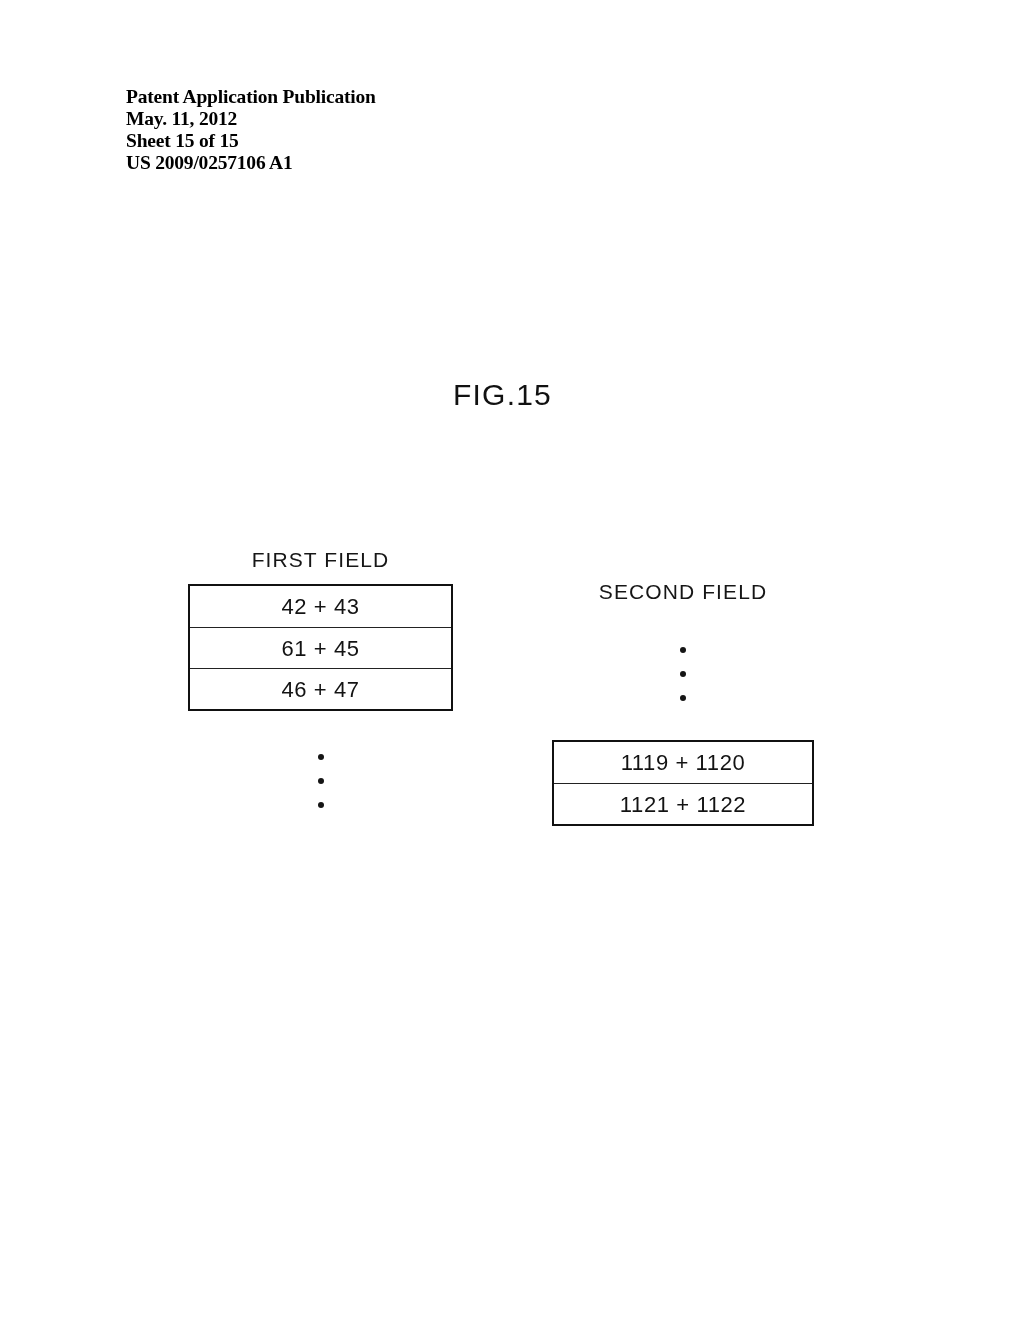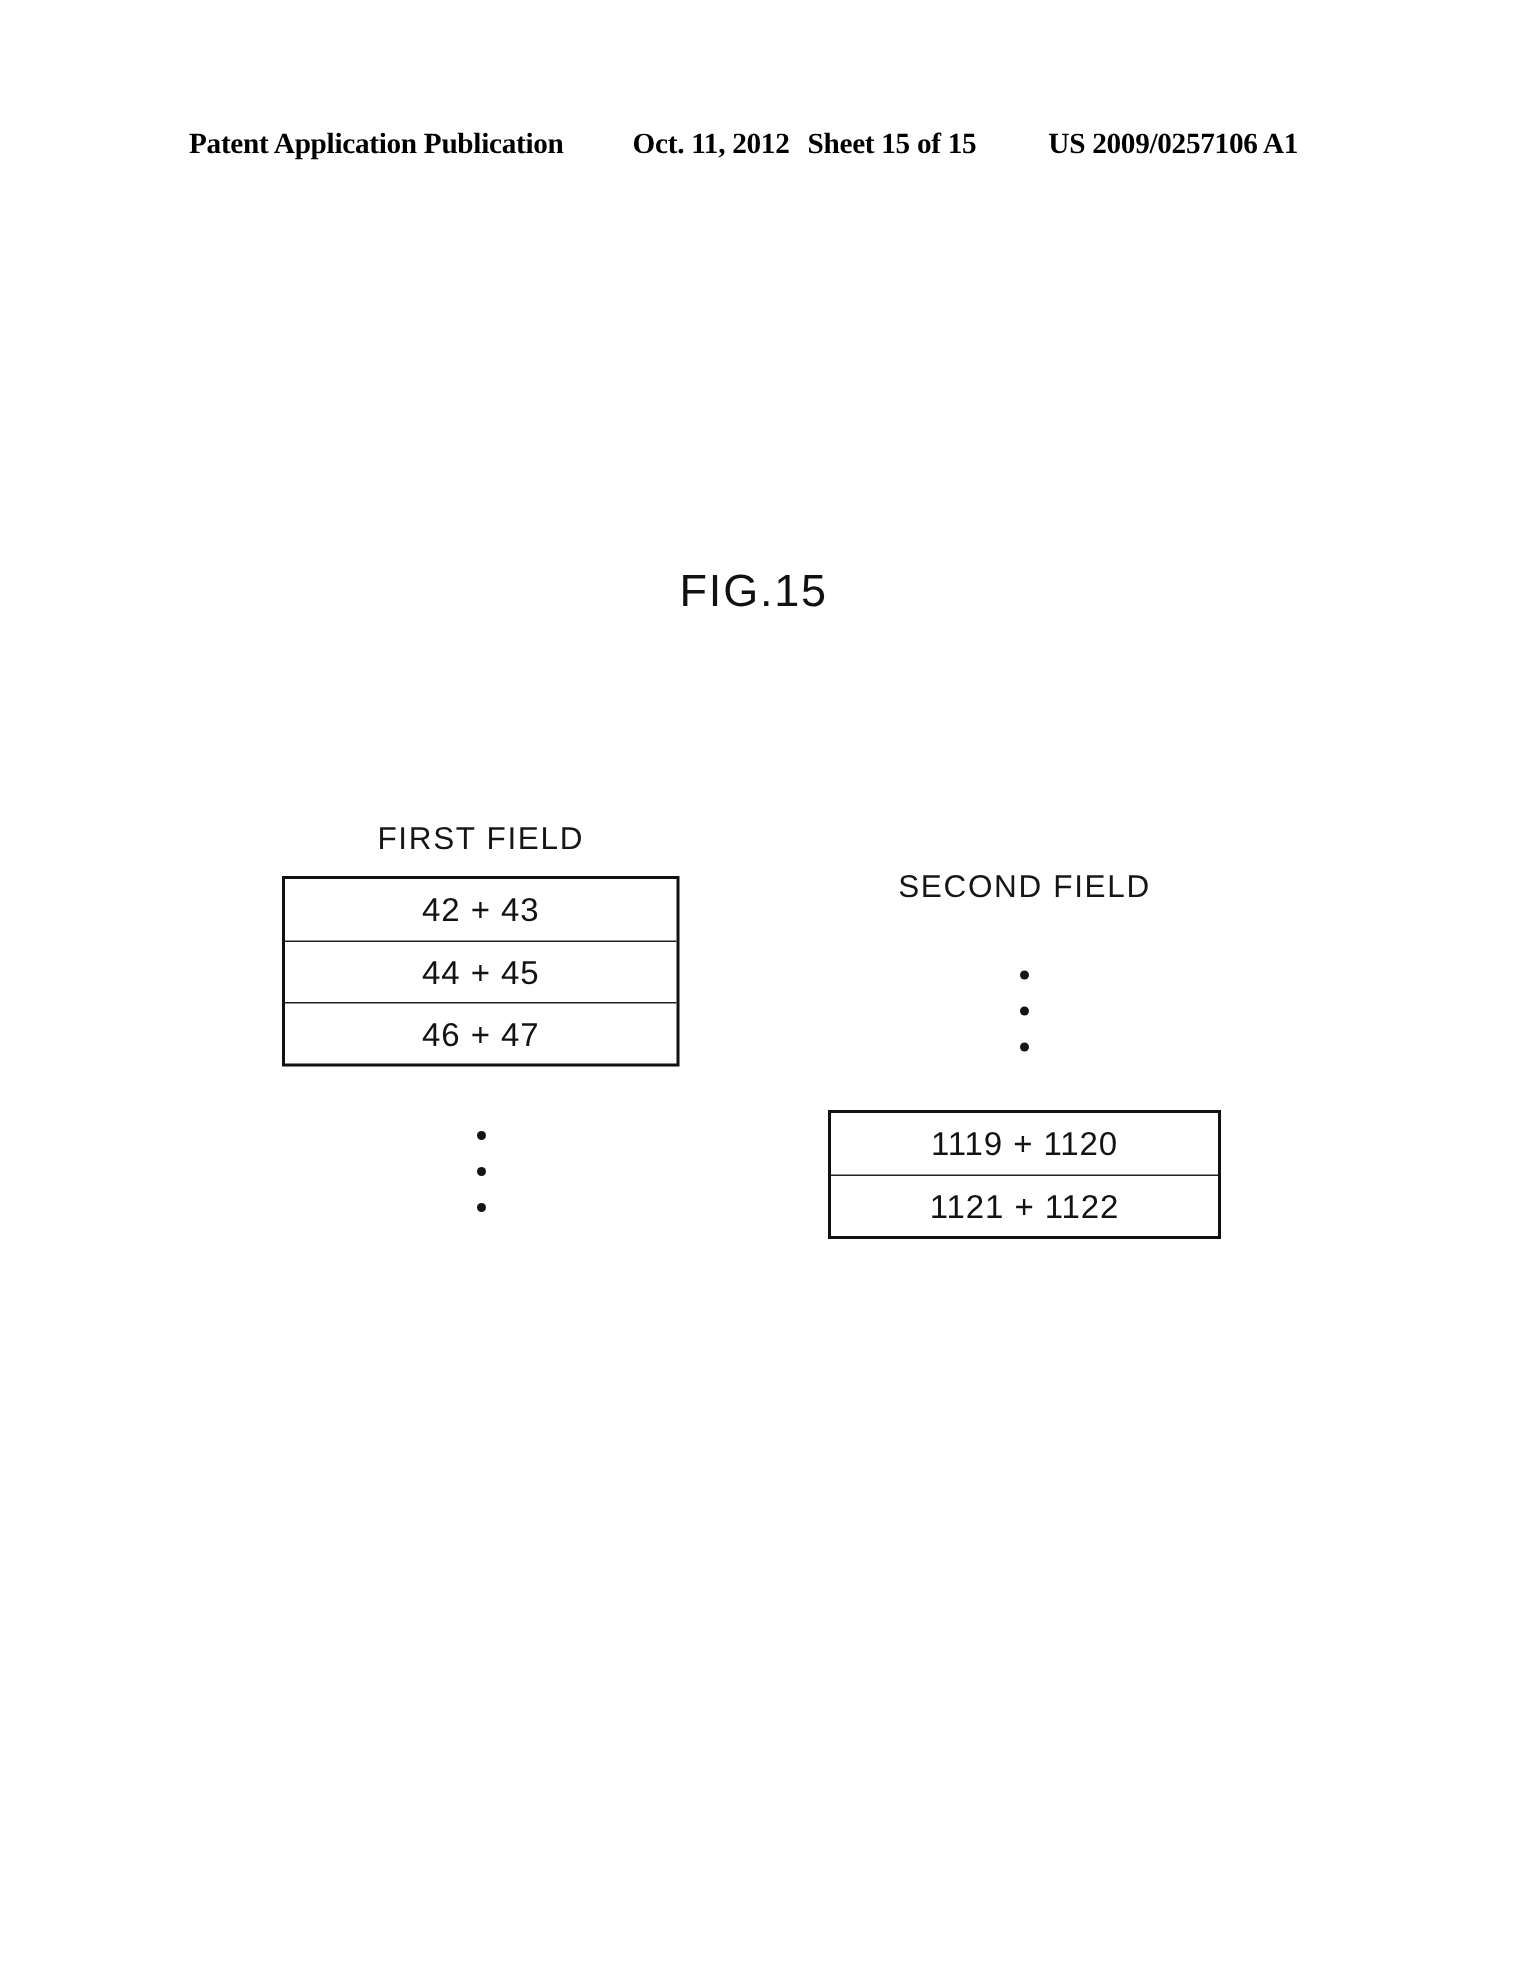--- a/index.html
+++ b/index.html
@@ -33,20 +33,21 @@
     width: 772px;
     height: 28px;
     display: flex;
     align-items: baseline;
     white-space: nowrap;
     font-family: "Liberation Serif", "DejaVu Serif", serif;
     font-weight: 700;
     font-size: 19.5px;
     letter-spacing: -0.2px;
     color: #000;
+    flex-direction: column;
   }
   .hdr-pub   { margin-right: 46px; }
   .hdr-date  { margin-right: 12px; }
   .hdr-sheet { margin-right: 48px; }
   .hdr-num   { }
 
   
   .fig-title {
     position: absolute;
     left: 0;
@@ -111,33 +112,33 @@
     margin: 9px 0;
   }
 </style>
 </head>
 <body>
 
 <div class="page">
 
   <div class="pub-header">
     <span class="hdr-pub">Patent Application Publication</span>
-    <span class="hdr-date">Oct. 11, 2012</span>
+    <span class="hdr-date">May. 11, 2012</span>
     <span class="hdr-sheet">Sheet 15 of 15</span>
     <span class="hdr-num">US 2009/0257106 A1</span>
   </div>
 
   <div class="fig-title">FIG.15</div>
 
   <div class="field-col first">
     <div class="field-label">FIRST FIELD</div>
 
     <div class="field-table">
       <div class="field-row">42 + 43</div>
-      <div class="field-row">44 + 45</div>
+      <div class="field-row">61 + 45</div>
       <div class="field-row">46 + 47</div>
     </div>
 
     <div class="ellipsis">
       <span class="dot"></span>
       <span class="dot"></span>
       <span class="dot"></span>
     </div>
 
   </div>

